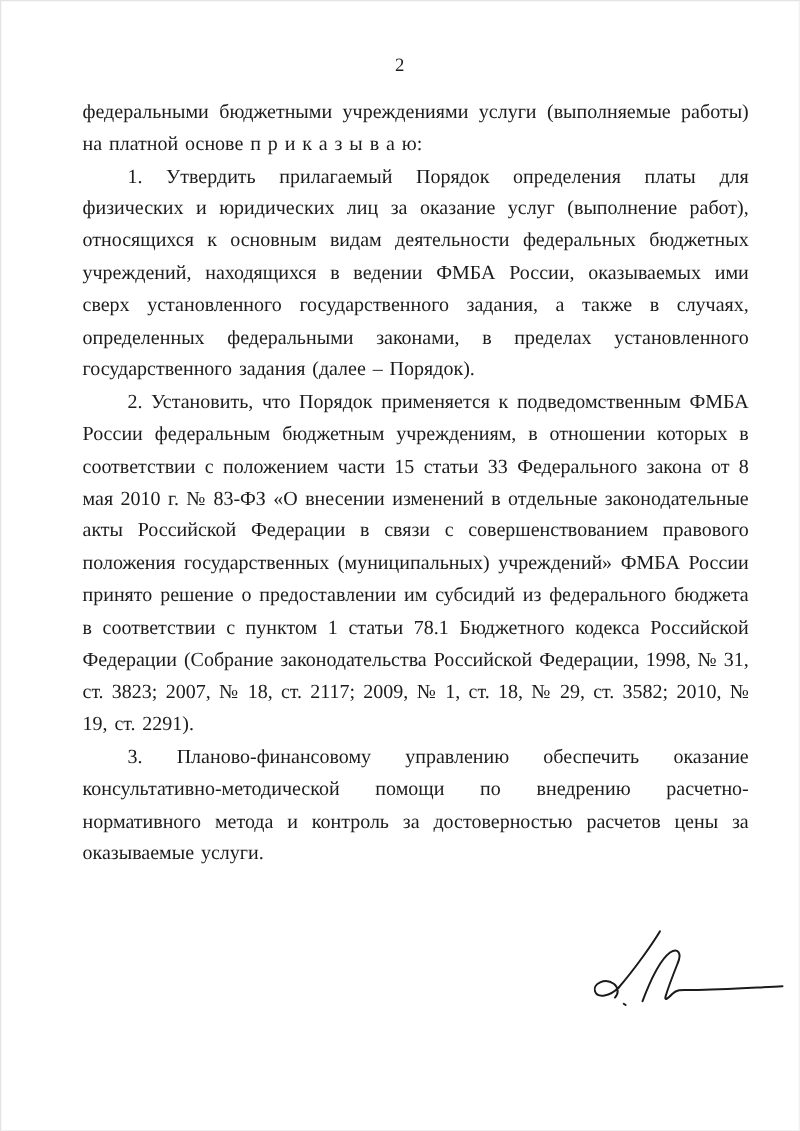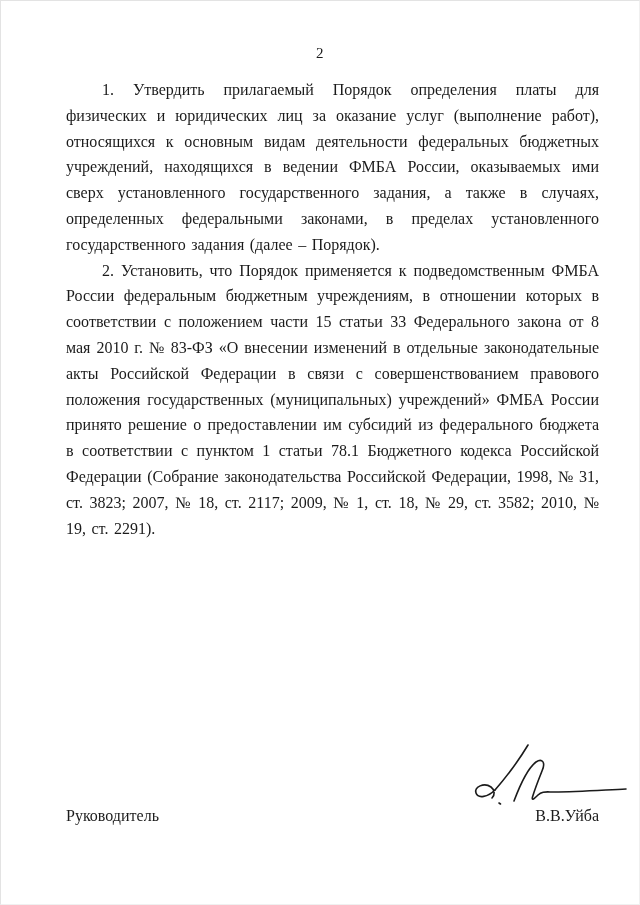--- a/index.html
+++ b/index.html
@@ -66,35 +66,33 @@
   }
 </style>
 </head>
 <body>
 
 <div class="page">
 
   <div class="page-number">2</div>
 
   <div class="content">
+    <p class="para">федеральными бюджетными учреждениями услуги (выполняемые работы) на платной основе п р и к а з ы в а ю:</p>
     <p class="para indented">1.  Утвердить прилагаемый Порядок определения платы для физических и юридических лиц за оказание услуг (выполнение работ), относящихся к основным видам деятельности федеральных бюджетных учреждений, находящихся в ведении ФМБА России, оказываемых ими сверх установленного государственного задания, а также в случаях, определенных федеральными законами, в пределах установленного государственного задания (далее – Порядок).</p>
     <p class="para indented">2. Установить, что Порядок применяется к подведомственным ФМБА России федеральным бюджетным учреждениям, в отношении которых в соответствии с положением части 15 статьи 33 Федерального закона от 8 мая 2010 г. № 83-ФЗ «О внесении изменений в отдельные законодательные акты Российской Федерации в связи с совершенствованием правового положения государственных (муниципальных) учреждений» ФМБА России принято решение о предоставлении им субсидий из федерального бюджета в соответствии с пунктом 1 статьи 78.1 Бюджетного кодекса Российской Федерации (Собрание законодательства Российской Федерации, 1998, № 31, ст. 3823; 2007, № 18, ст. 2117; 2009, № 1, ст. 18, № 29, ст. 3582; 2010, № 19, ст. 2291).</p>
+    <p class="para indented">3.  Планово-финансовому управлению обеспечить оказание консультативно-методической помощи по внедрению расчетно-нормативного метода и контроль за достоверностью расчетов цены за оказываемые услуги.</p>
   </div>
 
   <svg class="signature-svg" viewBox="0 0 175 70" xmlns="http://www.w3.org/2000/svg">
     <g fill="none" stroke="#1b1b1b" stroke-width="1.6" stroke-linecap="round">
 
       <path d="M62,8 C56,18 42,38 29,53"></path>
 
       <path d="M29,53 C22,60 12,62 10,56 C8,50 18,45 25,50 C29,53 29,58 26,61"></path>
 
       <path d="M33,66 L34.5,67"></path>
 
       <path d="M48,64 C54,48 62,31 70,25 C76,21 80,25 76,34 C72,44 68,55 66.5,60 C65.5,64 68,62 72,58 C76,54 80,55 88,55 C112,55 138,53 160,52"></path>
     </g>
   </svg>
 
-  <div class="sig-row">
-    <span>Руководитель</span>
-    <span>В.В.Уйба</span>
-  </div>
 
 </div>
 
 </body></html>

